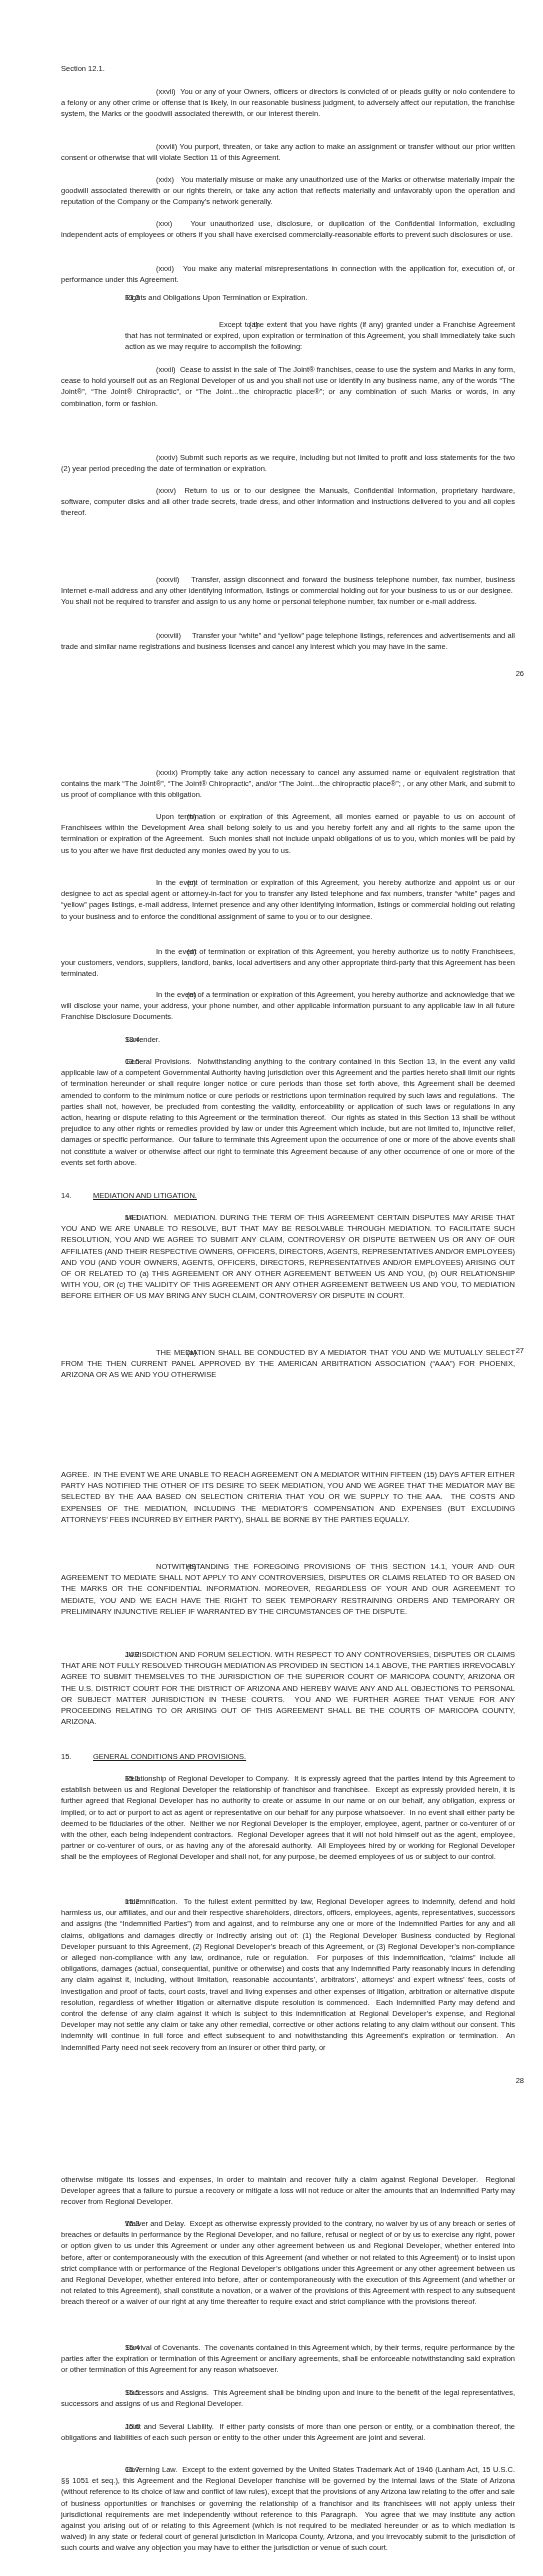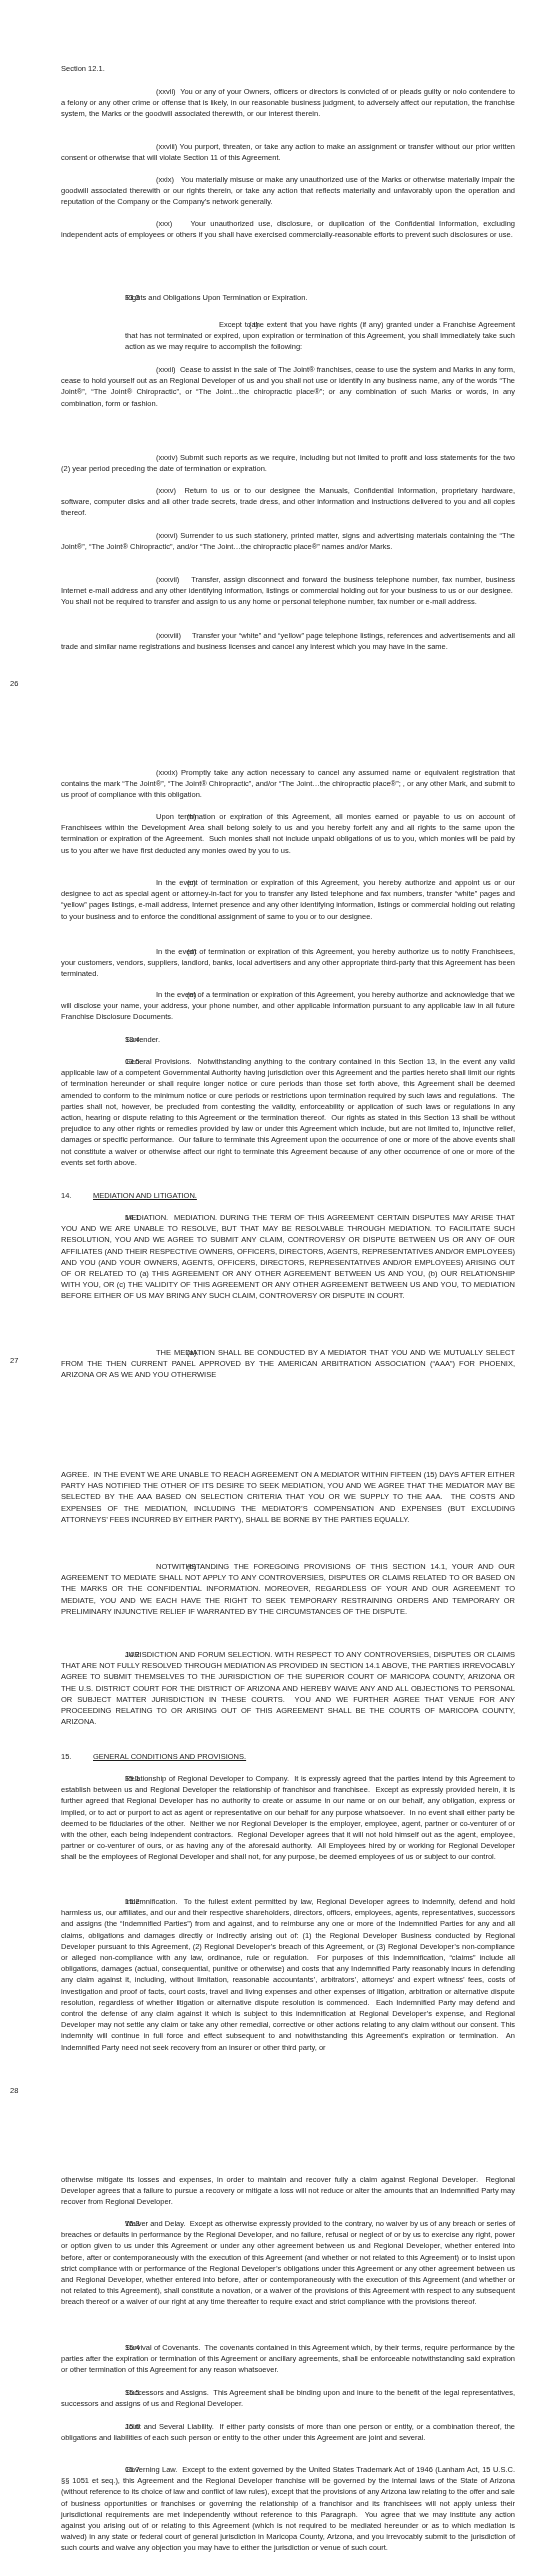--- a/index.html
+++ b/index.html
@@ -16,38 +16,38 @@
   }
   .para{position:absolute;left:45px;width:454px;margin:16px;text-align:justify;}
   .noind{text-indent:0;}
   .roman{text-indent:95px;}
   .sec{text-indent:32px;}
   .sub{text-indent:63px;}
   .suba{left:109px;width:390px;text-indent:62px;}
   .snum{display:inline-block;width:32px;}
   .hnum{display:inline-block;width:32px;}
   .u{text-decoration:underline;}
-  .pagenum{position:absolute;left:0;width:524px;margin:10px;text-align:left;}
+  .pagenum{position:absolute;left:0;width:524px;margin:0;text-align:right;}
 </style>
 </head>
 <body>
 
 <div class="canvas">
 
   <p class="para noind" style="top:47px">Section 12.1.</p>
   <p class="para roman" style="top:70px">(xxvii)&nbsp;&nbsp;You or any of your Owners, officers or directors is convicted of or pleads guilty or nolo contendere to a felony or any other crime or offense that is likely, in our reasonable business judgment, to adversely affect our reputation, the franchise system, the Marks or the goodwill associated therewith, or our interest therein.</p>
   <p class="para roman" style="top:125px">(xxviii) You purport, threaten, or take any action to make an assignment or transfer without our prior written consent or otherwise that will violate Section 11 of this Agreement.</p>
   <p class="para roman" style="top:158px">(xxix)&nbsp;&nbsp;&nbsp;You materially misuse or make any unauthorized use of the Marks or otherwise materially impair the goodwill associated therewith or our rights therein, or take any action that reflects materially and unfavorably upon the operation and reputation of the Company or the Company’s network generally.</p>
   <p class="para roman" style="top:202px">(xxx)&nbsp;&nbsp;&nbsp;&nbsp;Your unauthorized use, disclosure, or duplication of the Confidential Information, excluding independent acts of employees or others if you shall have exercised commercially-reasonable efforts to prevent such disclosures or use.</p>
+  <p class="para roman" style="top:247px">(xxxi)&nbsp;&nbsp;&nbsp;You make any material misrepresentations in connection with the application for, execution of, or performance under this Agreement.</p>
   <p class="para sec" style="top:276px"><span class="snum">13.3</span><span>Rights and Obligations Upon Termination or Expiration.</span></p>
   <p class="para suba" style="top:303px"><span class="snum">(a)</span><span>Except to the extent that you have rights (if any) granted under a Franchise Agreement that has not terminated or expired, upon expiration or termination of this Agreement, you shall immediately take such action as we may require to accomplish the following:</span></p>
   <p class="para roman" style="top:348px">(xxxii)&nbsp;&nbsp;Cease to assist in the sale of The Joint® franchises, cease to use the system and Marks in any form, cease to hold yourself out as an Regional Developer of us and you shall not use or identify in any business name, any of the words “The Joint®”, “The Joint® Chiropractic”, or “The Joint…the chiropractic place®”; or any combination of such Marks or words, in any combination, form or fashion.</p>
   <p class="para roman" style="top:436px">(xxxiv) Submit such reports as we require, including but not limited to profit and loss statements for the two (2) year period preceding the date of termination or expiration.</p>
   <p class="para roman" style="top:469px">(xxxv)&nbsp;&nbsp;Return to us or to our designee the Manuals, Confidential Information, proprietary hardware, software, computer disks and all other trade secrets, trade dress, and other information and instructions delivered to you and all copies thereof.</p>
-  <p class="para roman" style="top:514px">(xxxvi) Surrender to us such stationery, printed matter, signs and advertising materials containing the “The Joint®”, “The Joint® Chiropractic”, and/or “The Joint…the chiropractic place®” names and/or Marks.</p>
   <p class="para roman" style="top:558px">(xxxvii)&nbsp;&nbsp;&nbsp;&nbsp;Transfer, assign disconnect and forward the business telephone number, fax number, business Internet e-mail address and any other identifying information, listings or commercial holding out for your business to us or our designee.&nbsp; You shall not be required to transfer and assign to us any home or personal telephone number, fax number or e-mail address.</p>
   <p class="para roman" style="top:614px">(xxxviii)&nbsp;&nbsp;&nbsp;&nbsp;&nbsp;Transfer your “white” and “yellow” page telephone listings, references and advertisements and all trade and similar name registrations and business licenses and cancel any interest which you may have in the same.</p>
   <p class="pagenum" style="top:668px">26</p>
 
   <p class="para roman" style="top:751px">(xxxix) Promptly take any action necessary to cancel any assumed name or equivalent registration that contains the mark “The Joint®”, “The Joint® Chiropractic”, and/or “The Joint…the chiropractic place®”; , or any other Mark, and submit to us proof of compliance with this obligation.</p>
   <p class="para sub" style="top:795px"><span class="snum">(b)</span><span>Upon termination or expiration of this Agreement, all monies earned or payable to us on account of Franchisees within the Development Area shall belong solely to us and you hereby forfeit any and all rights to the same upon the termination or expiration of the Agreement.&nbsp; Such monies shall not include unpaid obligations of us to you, which monies will be paid by us to you after we have first deducted any monies owed by you to us.</span></p>
   <p class="para sub" style="top:861px"><span class="snum">(c)</span><span>In the event of termination or expiration of this Agreement, you hereby authorize and appoint us or our designee to act as special agent or attorney-in-fact for you to transfer any listed telephone and fax numbers, transfer “white” pages and “yellow” pages listings, e-mail address, Internet presence and any other identifying information, listings or commercial holding out relating to your business and to enforce the conditional assignment of same to you or to our designee.</span></p>
   <p class="para sub" style="top:930px"><span class="snum">(d)</span><span>In the event of termination or expiration of this Agreement, you hereby authorize us to notify Franchisees, your customers, vendors, suppliers, landlord, banks, local advertisers and any other appropriate third-party that this Agreement has been terminated.</span></p>
   <p class="para sub" style="top:973px"><span class="snum">(e)</span><span>In the event of a termination or expiration of this Agreement, you hereby authorize and acknowledge that we will disclose your name, your address, your phone number, and other applicable information pursuant to any applicable law in all future Franchise Disclosure Documents.</span></p>
   <p class="para sec" style="top:1018px"><span class="snum">13.4</span><span>Surrender.</span></p>

